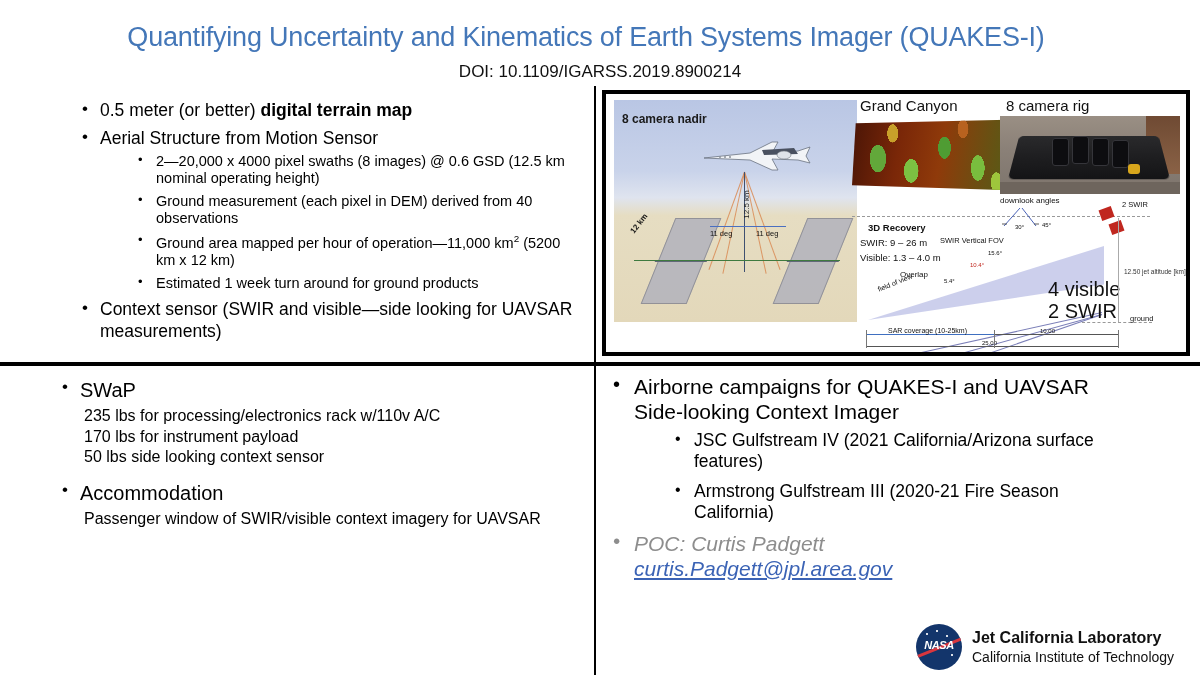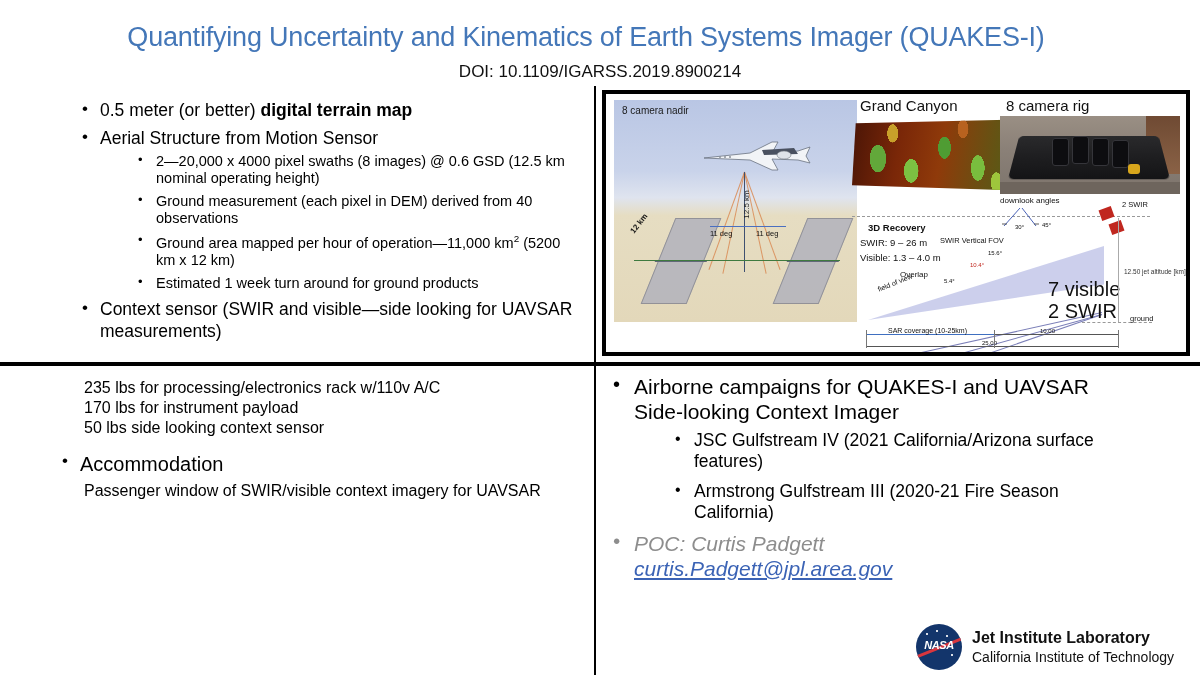--- a/index.html
+++ b/index.html
@@ -52,21 +52,21 @@
     position:absolute;left:602px;top:90px;width:588px;height:266px;
     border:4px solid #000;background:#fff;box-sizing:border-box;
   }
   .panel-inner{position:relative;width:100%;height:100%;overflow:hidden;}
 
   
   .nadir{
     position:absolute;left:8px;top:6px;width:243px;height:222px;overflow:hidden;
     background:linear-gradient(#b9c6e4 0%,#c9d3ea 32%,#dfe4ef 44%,#e6ddc2 52%,#e3d8ba 100%);
   }
-  .nadir-label{position:absolute;left:8px;top:5px;font-size:10px;color:#1a1a1a;}
+  .nadir-label{position:absolute;left:8px;top:12px;font-size:12px;color:#1a1a1a;font-weight:bold;}
   .plane{position:absolute;left:84px;top:36px;width:120px;height:40px;}
   .ray{position:absolute;background:#d98a52;width:1px;transform-origin:top center;opacity:.85;}
   .vline{position:absolute;left:130px;top:72px;width:1px;height:100px;background:#3f5070;}
   .km125{
     position:absolute;left:118px;top:100px;font-size:8px;color:#222;
     transform:rotate(-90deg);transform-origin:center;white-space:nowrap;
   }
   .swath{position:absolute;width:44px;height:84px;background:#b7b7bd;
     border:1px solid #8e8e96;transform:skewX(-22deg);opacity:.95;}
   .swath .mid{position:absolute;left:-4px;top:42px;width:52px;height:1px;background:#5a6275;}
@@ -241,21 +241,21 @@
       <div class="fovline" style="left:18px;top:118px;width:232px;transform:rotate(-12.5deg);"></div>
       <div class="fovline" style="left:40px;top:120px;width:210px;transform:rotate(-15.5deg);"></div>
       <div class="fovline" style="left:62px;top:120px;width:188px;transform:rotate(-19deg);"></div>
 
       <div class="t" style="left:26px;top:92px;font-size:7px;transform:rotate(-22deg);transform-origin:left center;">field of view</div>
 
       <div class="sensor" style="left:248px;top:14px;transform:rotate(-20deg);"></div>
       <div class="sensor" style="left:258px;top:28px;transform:rotate(-20deg);"></div>
       <div class="t" style="left:270px;top:6px;font-size:7.5px;">2 SWIR</div>
 
-      <div class="t" style="left:196px;top:84px;font-size:20px;">7 visible</div>
+      <div class="t" style="left:196px;top:84px;font-size:20px;">4 visible</div>
       <div class="t" style="left:196px;top:106px;font-size:20px;">2 SWIR</div>
 
       <div class="tick" style="left:266px;top:24px;height:104px;background:#aaa;"></div>
       <div class="t" style="left:272px;top:74px;font-size:6.5px;color:#333;"><span>12.50</span> <span>jet altitude [km]</span></div>
 
       <div class="dash" style="left:230px;top:128px;width:70px;"></div>
       <div class="t" style="left:278px;top:120px;font-size:7.5px;">ground</div>
 
       <div class="dimblue" style="left:14px;top:140px;width:128px;"></div>
       <div class="t" style="left:36px;top:133px;font-size:7px;">SAR coverage (10-25km)</div>
@@ -265,20 +265,23 @@
       <div class="t" style="left:130px;top:146px;font-size:6px;">25.00</div>
       <div class="tick" style="left:14px;top:136px;height:18px;"></div>
       <div class="tick" style="left:142px;top:136px;height:18px;"></div>
       <div class="tick" style="left:266px;top:136px;height:18px;"></div>
     </div>
 
    </div>
   </div>
 
   <div class="q" style="left:58px;top:378px;width:530px;">
+    <ul class="lv1">
+      <li class="b1" style="font-size:20px;margin-bottom:4px;">SWaP</li>
+    </ul>
     <div class="plain">235 lbs for processing/electronics rack w/110v A/C</div>
     <div class="plain">170 lbs for instrument payload</div>
     <div class="plain" style="margin-bottom:14px;">50 lbs side looking context sensor</div>
     <ul class="lv1">
       <li class="b1" style="font-size:20px;margin-bottom:4px;">Accommodation</li>
     </ul>
     <div class="plain">Passenger window of SWIR/visible context imagery for UAVSAR</div>
   </div>
 
   <div class="q" style="left:608px;top:374px;width:500px;">
@@ -299,17 +302,17 @@
 
   <div class="logo">
     <div class="meatball">
       <div class="mb-star" style="left:10px;top:9px;"></div>
       <div class="mb-star" style="left:30px;top:11px;"></div>
       <div class="mb-star" style="left:20px;top:6px;"></div>
       <div class="mb-star" style="left:35px;top:30px;"></div>
       <div class="mb-swoosh"></div>
       <div class="mb-text">NASA</div>
     </div>
-    <div class="jpl1">Jet Institute Laboratory</div>
+    <div class="jpl1">Jet California Laboratory</div>
     <div class="jpl2">California Institute of Technology</div>
   </div>
 
 </div>
 
 </body></html>

